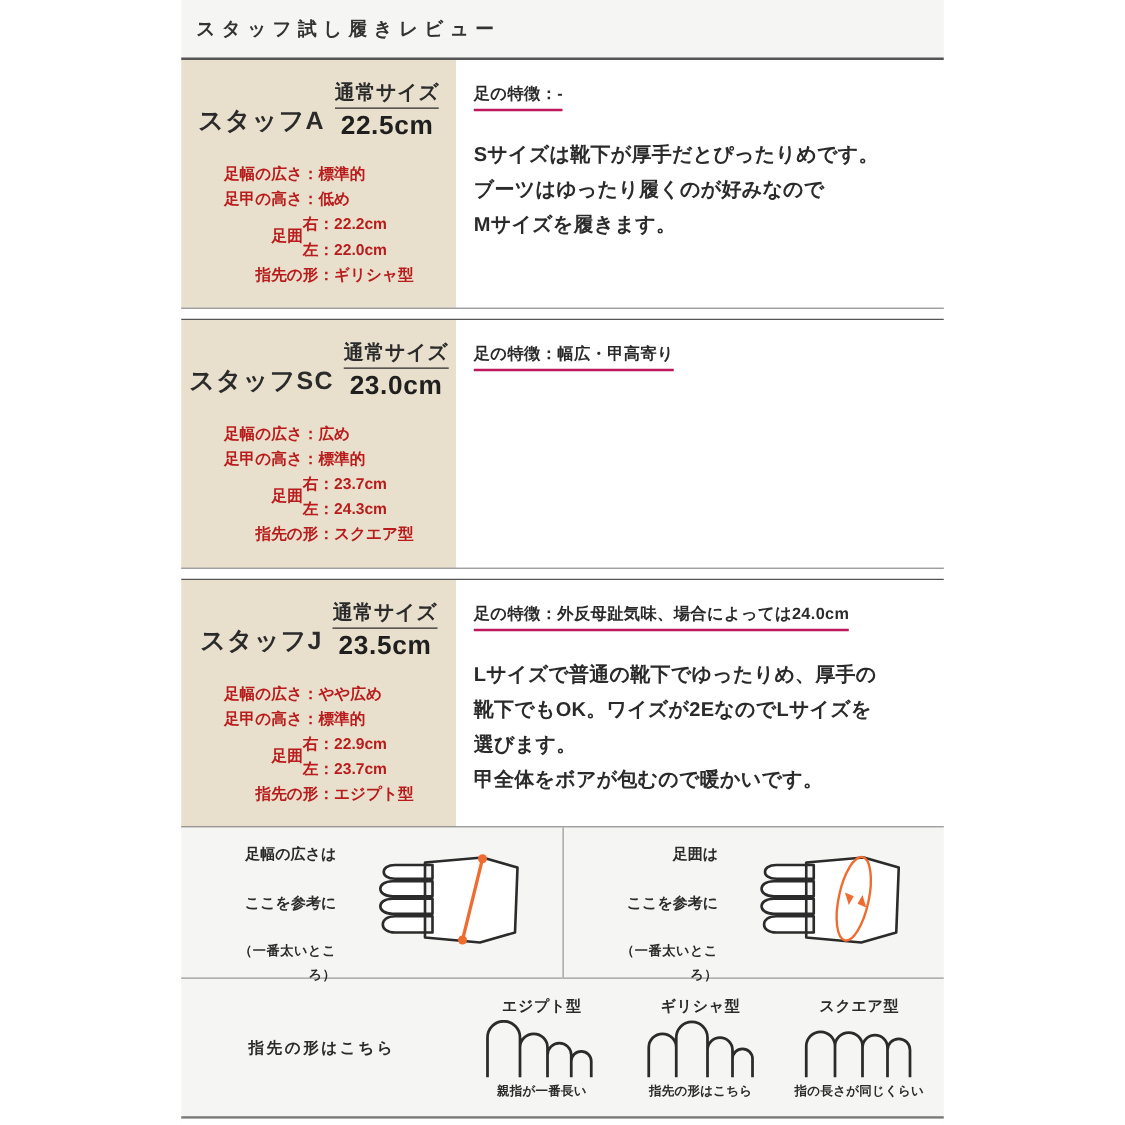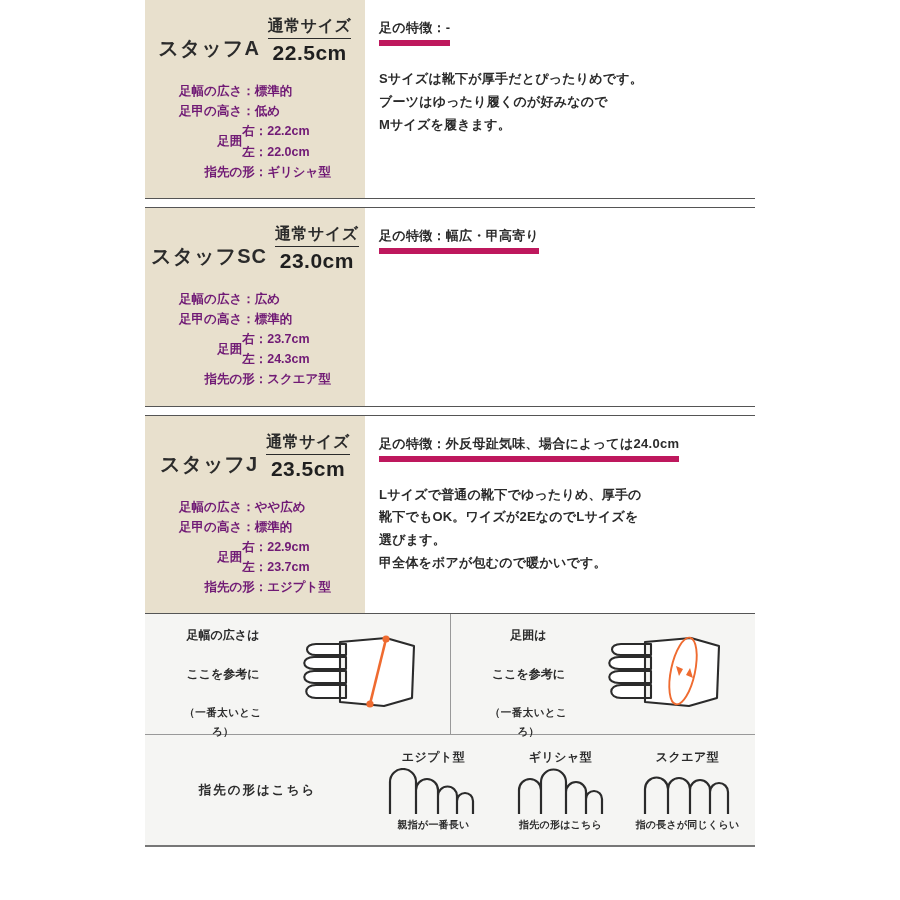--- a/index.html
+++ b/index.html
@@ -104,21 +104,21 @@
     line-height: 1.15;
     display: block;
     margin-top: 2px;
   }
 
   .spec-table {
     margin: 0 auto;
     border-collapse: collapse;
     font-size: 12.5px;
     font-weight: 700;
-    color: #701a75;
+    color: #b91c1c;
   }
   .spec-table td {
     padding: 1px 0;
     line-height: 1.45;
     white-space: nowrap;
   }
   .spec-label {
     text-align: right;
     padding-right: 0;
   }
@@ -138,28 +138,28 @@
   .comment-panel {
     flex: 1;
     background: #ffffff;
     box-sizing: border-box;
     padding: 18px 14px 14px 14px;
   }
   .feature-line {
     font-size: 13px;
     font-weight: 700;
     color: #2b2b2b;
-    border-bottom: 6px solid #be185d;
+    border-bottom: 2px solid #be185d;
     display: inline-block;
     padding-bottom: 3px;
     margin-bottom: 22px;
     letter-spacing: 0.3px;
   }
   .comment-text {
-    font-size: 13px;
+    font-size: 16px;
     font-weight: 700;
     color: #2b2b2b;
     line-height: 1.75;
     letter-spacing: 0.2px;
     white-space: pre-line;
   }
 
   
   .diagram-section {
     background: #f5f5f3;
@@ -180,21 +180,21 @@
     border-right: 1px solid #999999;
   }
   .measure-caption {
     font-size: 12px;
     font-weight: 700;
     color: #2b2b2b;
     line-height: 1.6;
     white-space: pre-line;
     flex: 0 0 auto;
     width: 118px;
-    text-align: center;
+    text-align: right;
     padding-left: 26px;
     box-sizing: border-box;
   }
   .measure-caption .sub {
     font-size: 10.5px;
     font-weight: 700;
     letter-spacing: 0.5px;
   }
   .measure-art {
     flex: 1;
@@ -252,20 +252,23 @@
     background: #ffffff;
     height: 44px;
   }
 </style>
 </head>
 <body>
 
 <div id="page">
   <div class="content-col">
 
+    <div class="review-header">
+      <span class="review-header-title">スタッフ試し履きレビュー</span>
+    </div>
 
     <div class="review-block">
       <div class="staff-panel">
         <div class="staff-title-row">
           <span class="staff-name">スタッフA</span>
           <span class="staff-size-wrap">
             <span class="size-caption">通常サイズ</span>
             <span class="size-value">22.5cm</span>
           </span>
         </div>

